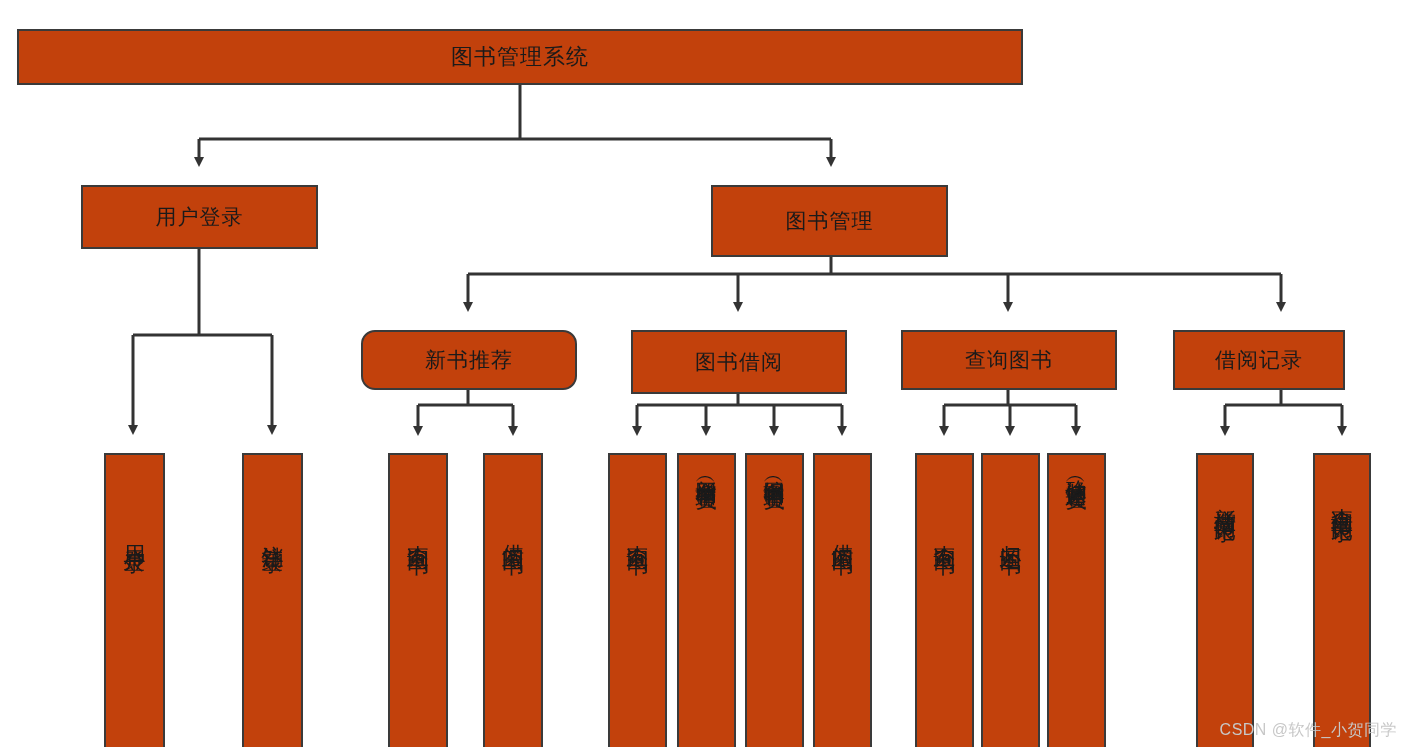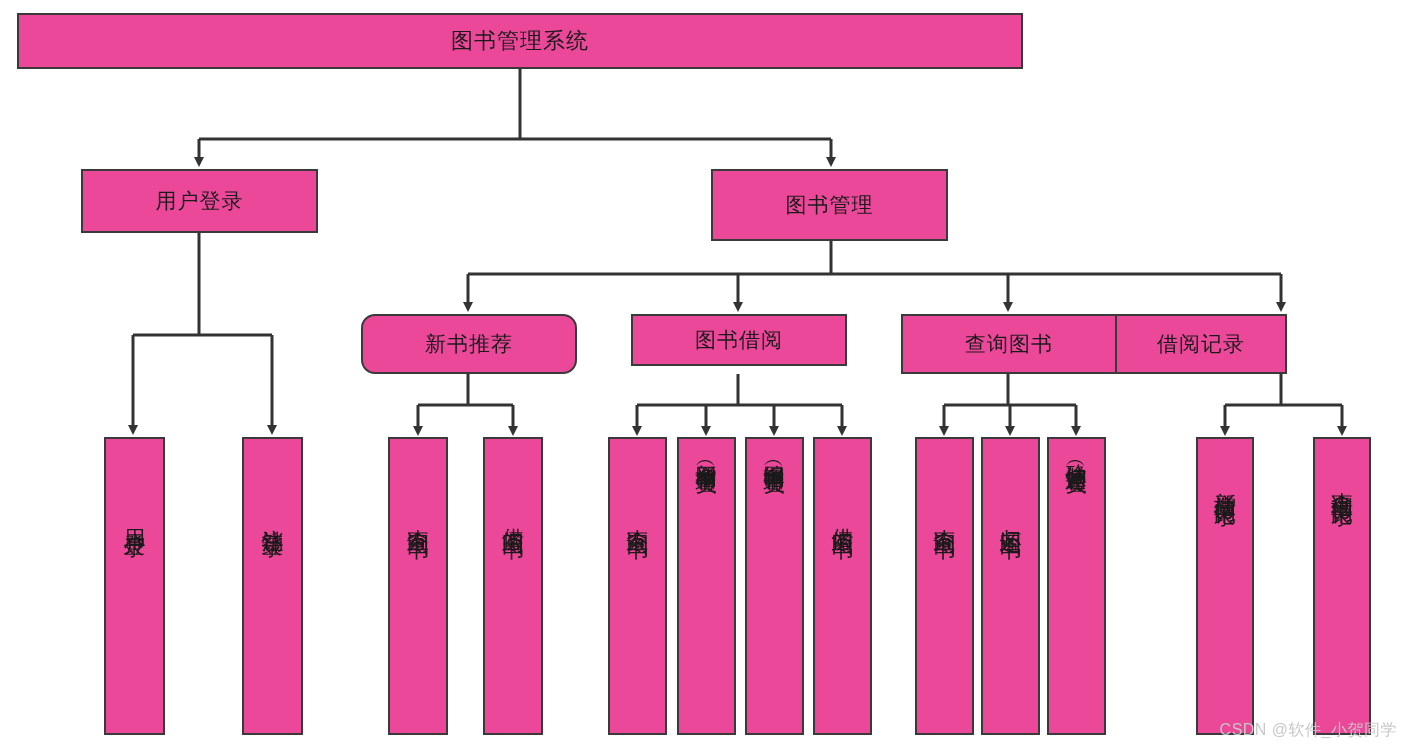--- a/index.html
+++ b/index.html
@@ -18,26 +18,27 @@
   svg#wires{
     position:absolute;
     left:0; top:0;
     width:1405px;
     height:747px;
     pointer-events:none;
   }
   .node{
     position:absolute;
     box-sizing:border-box;
-    background:#ec4899;
+    background:#c2410c;
     border:2.5px solid #3a3a3a;
     display:flex;
     align-items:center;
     justify-content:center;
     text-align:center;
+    margin-top:16px;
   }
   .node .label{
     font-size:21px;
     line-height:1.15;
     letter-spacing:1px;
     color:#1a1a1a;
     white-space:nowrap;
   }
   .node.root .label{font-size:22px;}
   .node.leaf{
@@ -130,27 +131,27 @@
   <div class="node" style="left:81px;top:169px;width:237px;height:64px;">
     <span class="label">用户登录</span>
   </div>
   <div class="node" style="left:711px;top:169px;width:237px;height:72px;">
     <span class="label">图书管理</span>
   </div>
 
   <div class="node" style="left:361px;top:314px;width:216px;height:60px;border-radius:14px;">
     <span class="label">新书推荐</span>
   </div>
-  <div class="node" style="left:631px;top:314px;width:216px;height:52px;align-items:center;">
+  <div class="node" style="left:631px;top:314px;width:216px;height:64px;align-items:center;">
     <span class="label">图书借阅</span>
   </div>
   <div class="node" style="left:901px;top:314px;width:216px;height:60px;">
     <span class="label">查询图书</span>
   </div>
-  <div class="node" style="left:1115px;top:314px;width:172px;height:60px;">
+  <div class="node" style="left:1173px;top:314px;width:172px;height:60px;">
     <span class="label">借阅记录</span>
   </div>
 
   <div class="node leaf" style="left:104px;top:437px;width:61px;height:298px;">
     <span class="label" style="margin-top:72px;">用户登录</span>
   </div>
   <div class="node leaf" style="left:242px;top:437px;width:61px;height:298px;">
     <span class="label" style="margin-top:72px;">注销登录</span>
   </div>
 

